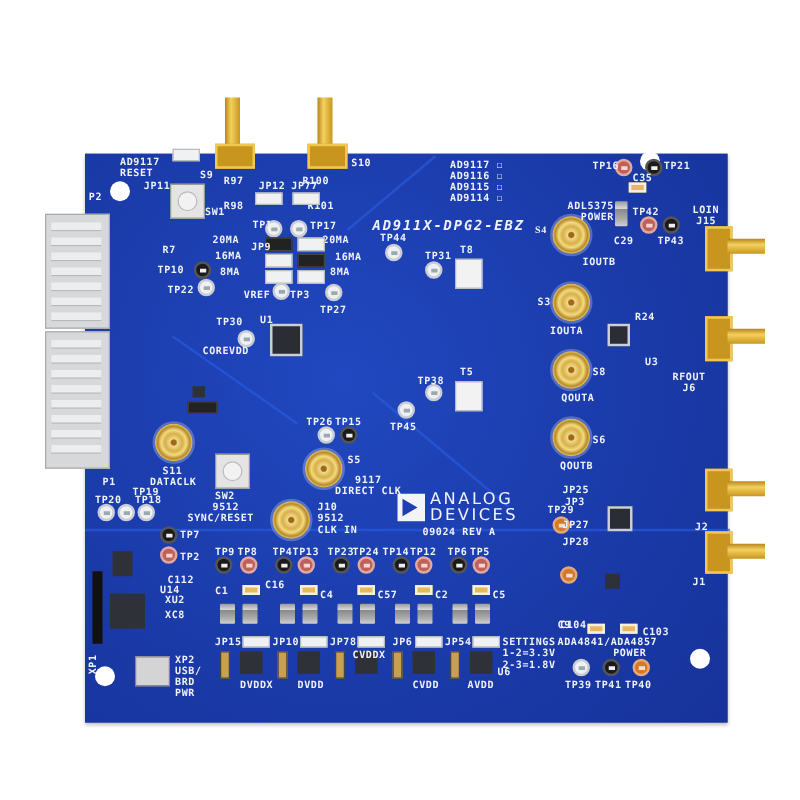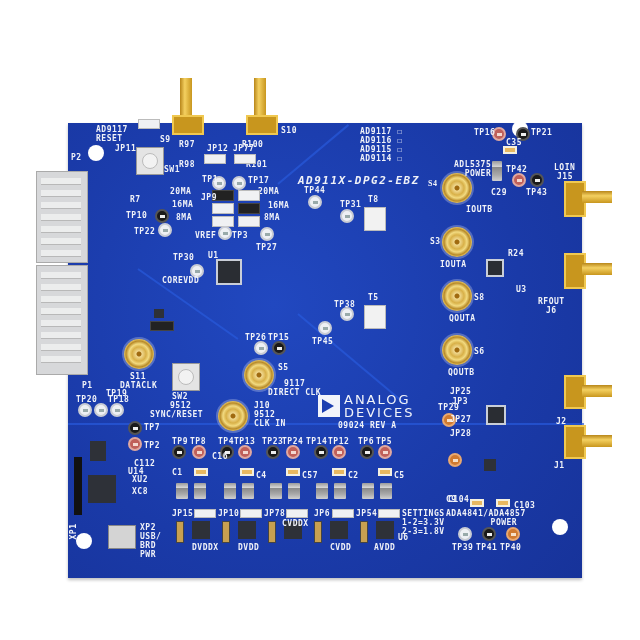--- a/index.html
+++ b/index.html
@@ -271,21 +271,21 @@
   <div class="silk" style="left:238px;top:314px;">TP14</div>
   <div class="tp red" style="left:264px;top:322px;"></div>
   <div class="silk" style="left:260px;top:314px;">TP12</div>
   <div class="tp black" style="left:292px;top:322px;"></div>
   <div class="silk" style="left:290px;top:314px;">TP6</div>
   <div class="tp red" style="left:310px;top:322px;"></div>
   <div class="silk" style="left:308px;top:314px;">TP5</div>
 
   <div class="cap" style="left:126px;top:345px;width:14px;height:8px;"></div>
   <div class="silk" style="left:104px;top:345px;">C1</div>
-  <div class="silk" style="left:144px;top:329px;">C16</div>
+  <div class="silk" style="left:144px;top:340px;">C16</div>
   <div class="cap" style="left:172px;top:345px;width:14px;height:8px;"></div>
   <div class="silk" style="left:188px;top:348px;">C4</div>
   <div class="cap" style="left:218px;top:345px;width:14px;height:8px;"></div>
   <div class="silk" style="left:234px;top:348px;">C57</div>
   <div class="cap" style="left:264px;top:345px;width:14px;height:8px;"></div>
   <div class="silk" style="left:280px;top:348px;">C2</div>
   <div class="cap" style="left:310px;top:345px;width:14px;height:8px;"></div>
   <div class="silk" style="left:326px;top:348px;">C5</div>
 
   <div class="ind" style="left:108px;top:360px;width:12px;height:16px;"></div>

